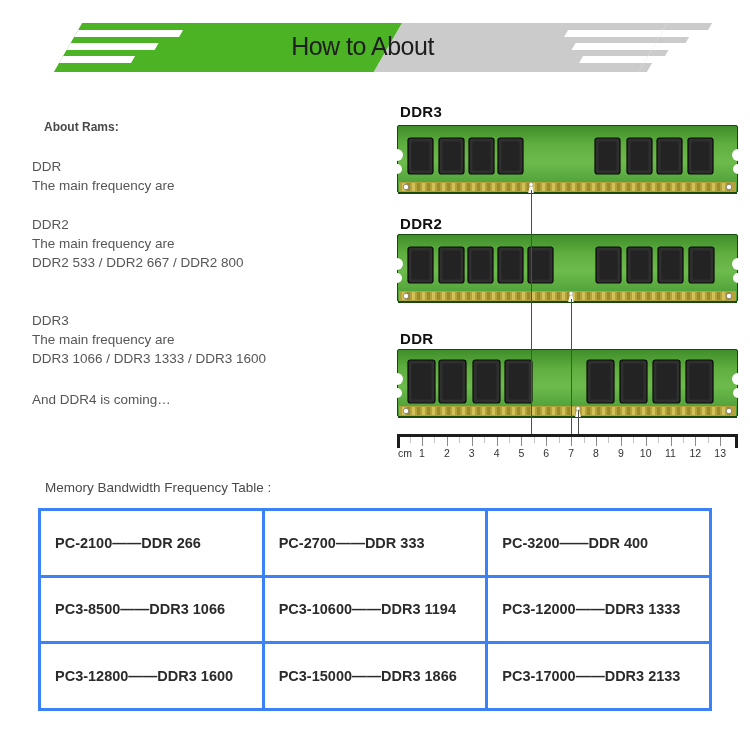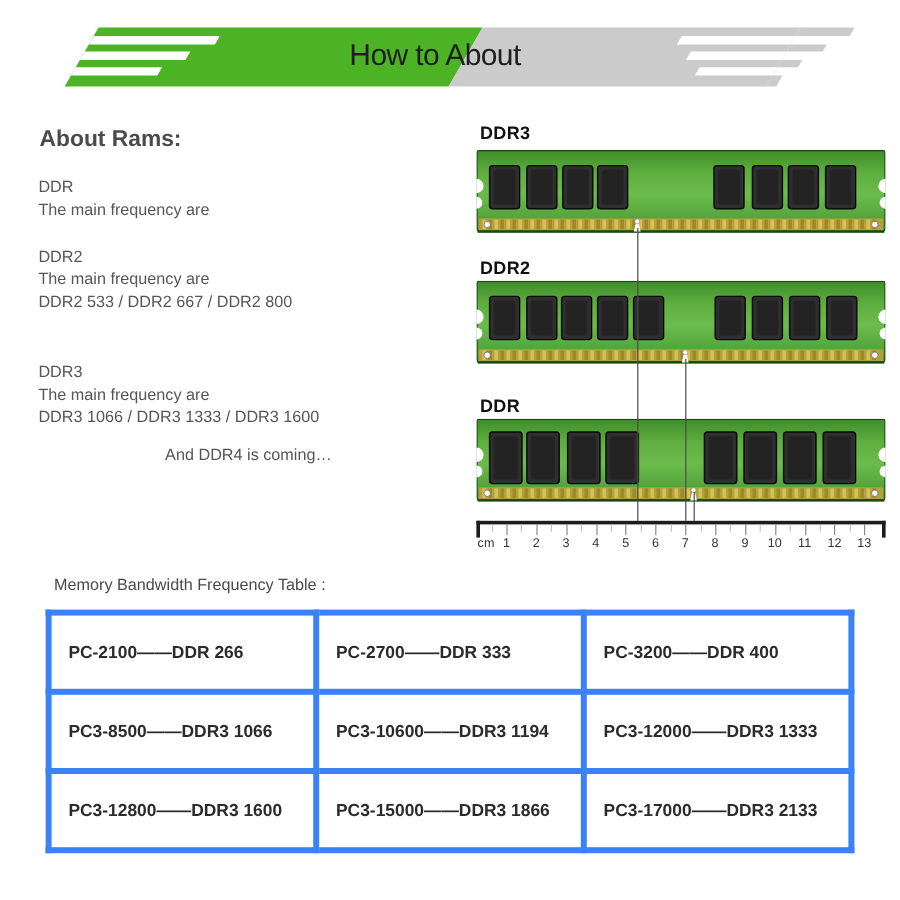--- a/index.html
+++ b/index.html
@@ -12,26 +12,26 @@
   .banner .blk{position:absolute;top:0;height:49px;}
   .banner .green{left:0;width:320px;background:var(--banner-green);}
   .banner .gray{left:320px;width:265px;background:var(--banner-gray);}
   .banner .ws{position:absolute;background:#fff;height:7px;}
   .banner .ge{position:absolute;background:var(--banner-gray);}
   .banner-title{position:absolute;left:240px;top:31px;width:245px;text-align:center;
           font-size:25px;font-weight:500;letter-spacing:-0.5px;color:#1e1e1e;line-height:30px;}
 
   
   .about{position:absolute;left:32px;top:106px;width:350px;color:#565656;}
-  .about h3{margin:1px;font-size:19px;line-height:19px;color:#4a4a4a;font-weight:bold;}
+  .about h3{margin:12px;font-size:12px;line-height:19px;color:#4a4a4a;font-weight:bold;}
   .about p{margin:0;font-size:13.5px;line-height:19px;}
   .about .sec0{margin-top:20px;}
   .about .sec1{margin-top:20px;}
   .about .sec2{margin-top:39px;}
-  .about .foot{margin-top:12px;font-size:13.5px;line-height:19px;text-align:center;}
+  .about .foot{margin-top:22px;font-size:13.5px;line-height:19px;}
 
   
   .module-label{position:absolute;left:400px;font-size:15px;font-weight:bold;color:#111;
                 letter-spacing:0.3px;}
   .module-svg{position:absolute;left:397px;z-index:1;}
   .notch-line{position:absolute;width:1px;background:#4d4d4d;z-index:2;}
 
   
   .ruler{position:absolute;left:397px;top:434px;width:341px;height:30px;z-index:2;}
   .ruler .bar{position:absolute;left:0;top:0;width:341px;height:3px;background:#1c1c1c;}
@@ -39,21 +39,21 @@
   .ruler .tick{position:absolute;top:3px;width:1px;}
   .ruler .tick.maj{height:9px;background:#8a8a8a;}
   .ruler .tick.min{height:6px;background:#c3c3c3;}
   .ruler .num{position:absolute;top:13px;transform:translateX(-50%);
               font-size:10.5px;font-weight:normal;color:#333;}
 
   
   .tbl-heading{position:absolute;left:45px;top:480px;font-size:13.5px;color:#4a4a4a;}
   table.mem{position:absolute;left:38px;top:508px;width:674px;height:203px;
             border-collapse:collapse;table-layout:fixed;}
-  table.mem td{border:5px solid #3b82f6;padding:0 0 0 14px;font-size:14.5px;
+  table.mem td{border:3px solid #3b82f6;padding:0 0 0 14px;font-size:14.5px;
             font-weight:bold;color:#2b2b2b;vertical-align:middle;}
 </style>
 </head>
 <body>
 
 <div class="stage">
 
   <div class="banner">
     <div class="blk green"></div>
     <div class="blk gray"></div>

